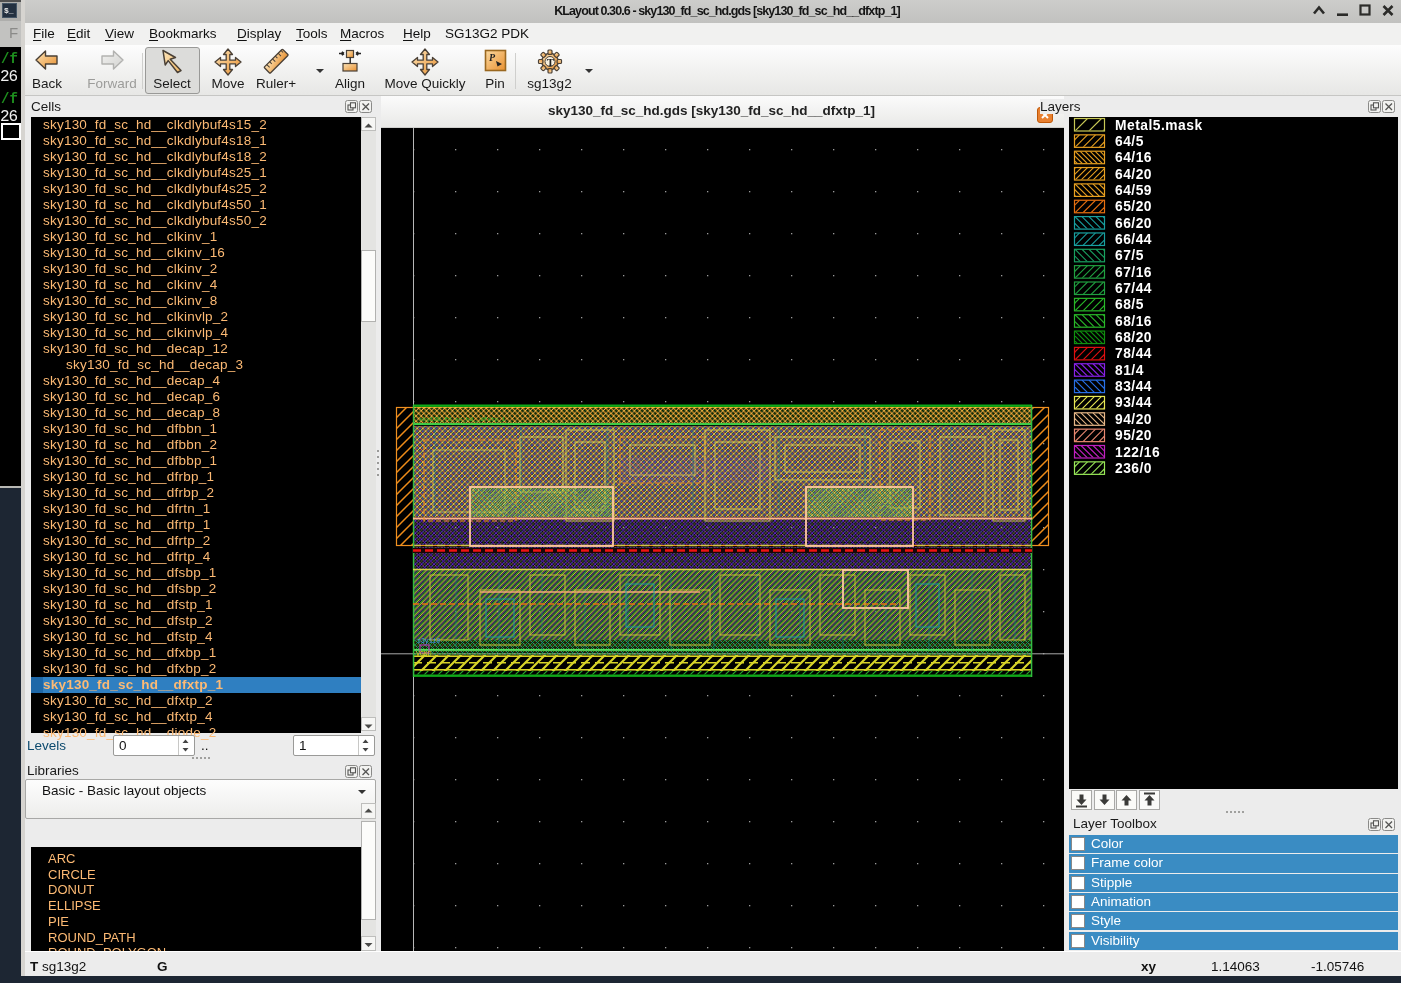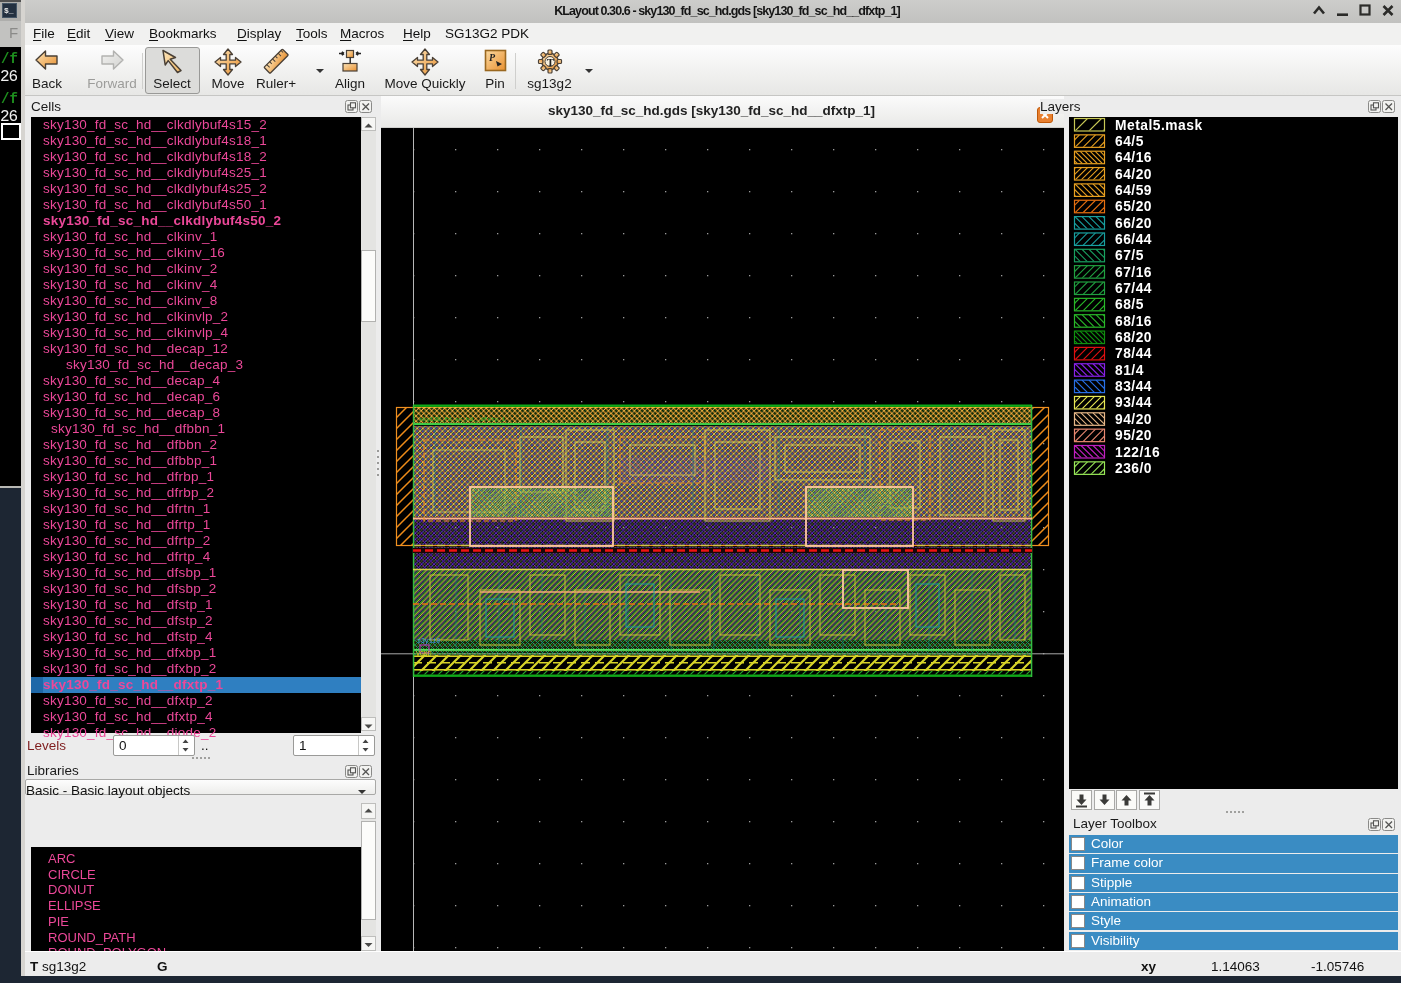--- a/index.html
+++ b/index.html
@@ -24,29 +24,29 @@
 #toolbar { left:25px; top:45px; width:1376px; height:51px; background:linear-gradient(#fdfdfd,#e7e7e5); border-bottom:1px solid #c6c6c4; }
 .tbtn { position:absolute; text-align:center; font-size:13.5px; color:#1a1a1a; }
 .tbtn .lbl { position:absolute; width:200px; left:50%; margin-left:-100px; top:31px; }
 .tbtn svg { position:absolute; top:3px; left:50%; transform:translateX(-50%); }
 .tsep { position:absolute; top:8px; width:1px; height:36px; background:#cfcfcd; }
 #selbox { left:120px; top:2px; width:55px; height:47px; background:#dcdcda; border:1px solid #999997; border-radius:3px; }
 .gray { color:#9c9c9a; }
 
 .dockhead { position:absolute; font-size:13.5px; color:#1a1a1a; background:#ececec; }
 .blk { position:absolute; background:#000; }
-.itm { position:absolute; left:12px; width:320px; height:16px; color:#ec4899; font-size:13px; line-height:16px; white-space:pre; }
+.itm { position:absolute; left:12px; width:320px; height:16px; color:#fdba74; font-size:13px; line-height:16px; white-space:pre; }
 #cellsel { position:absolute; left:0px; top:560px; width:330px; height:16px; background:#2f7fc1; }
 .sb { position:absolute; background:#ececec; }
 #cellslist .itm{font-size:13.5px;letter-spacing:0.22px;}
 
 .spin { position:absolute; background:#fff; border:1px solid #9a9a98; border-radius:2px; font-size:13.5px; color:#111; padding-left:5px; line-height:19px; }
 .spinarr { position:absolute; right:2px; top:0; width:14px; height:100%; border-left:1px solid #c8c8c6; }
 
-#libcombo { left:25px; top:779px; width:351px; height:16px; background:linear-gradient(#fdfdfd,#ededeb); border:1px solid #a8a8a6; border-radius:2px; font-size:13.5px; color:#111; line-height:22px; padding-left:0; }
+#libcombo { left:25px; top:779px; width:351px; height:40px; background:linear-gradient(#fdfdfd,#ededeb); border:1px solid #a8a8a6; border-radius:2px; font-size:13.5px; color:#111; line-height:22px; padding-left:16px; }
 
 .ltrow { position:absolute; left:1069px; width:329px; background:#3a8cc3; color:#ffffff; font-size:13.5px; }
 .ltrow .cb { position:absolute; left:2px; top:2px; width:14px; height:14px; background:#fff; border:1px solid #888; }
 .ltrow span { position:absolute; left:22px; top:1px; }
 
 #statusbar { left:25px; top:951px; width:1376px; height:25px; background:#ececec; border-top:1px solid #fff; font-size:13.5px; color:#111; }
 #btmstrip { left:0; top:976px; width:1401px; height:7px; background:#1d2633; }
 </style>
 </head>
 <body>
@@ -208,34 +208,34 @@
 <div class="dockhead" style="left:31px;top:99px;">Cells</div>
 <div class="blk" id="cellslist" style="left:31px;top:117px;width:330px;height:616px;">
     <div id="cellsel"></div>
     <div style="position:absolute;left:0;top:560px;width:12px;height:16px;background:#1e68a8;"></div>
     <div class="itm" style="top:0px;">sky130_fd_sc_hd__clkdlybuf4s15_2</div>
     <div class="itm" style="top:16px;">sky130_fd_sc_hd__clkdlybuf4s18_1</div>
     <div class="itm" style="top:32px;">sky130_fd_sc_hd__clkdlybuf4s18_2</div>
     <div class="itm" style="top:48px;">sky130_fd_sc_hd__clkdlybuf4s25_1</div>
     <div class="itm" style="top:64px;">sky130_fd_sc_hd__clkdlybuf4s25_2</div>
     <div class="itm" style="top:80px;">sky130_fd_sc_hd__clkdlybuf4s50_1</div>
-    <div class="itm" style="top:96px;font-weight:bold;">sky130_fd_sc_hd__clkdlybuf4s50_2</div>
+    <div class="itm" style="top:96px;">sky130_fd_sc_hd__clkdlybuf4s50_2</div>
     <div class="itm" style="top:112px;">sky130_fd_sc_hd__clkinv_1</div>
     <div class="itm" style="top:128px;">sky130_fd_sc_hd__clkinv_16</div>
     <div class="itm" style="top:144px;">sky130_fd_sc_hd__clkinv_2</div>
     <div class="itm" style="top:160px;">sky130_fd_sc_hd__clkinv_4</div>
     <div class="itm" style="top:176px;">sky130_fd_sc_hd__clkinv_8</div>
     <div class="itm" style="top:192px;">sky130_fd_sc_hd__clkinvlp_2</div>
     <div class="itm" style="top:208px;">sky130_fd_sc_hd__clkinvlp_4</div>
     <div class="itm" style="top:224px;">sky130_fd_sc_hd__decap_12</div>
     <div class="itm" style="top:240px;margin-left:23px;">sky130_fd_sc_hd__decap_3</div>
     <div class="itm" style="top:256px;">sky130_fd_sc_hd__decap_4</div>
     <div class="itm" style="top:272px;">sky130_fd_sc_hd__decap_6</div>
     <div class="itm" style="top:288px;">sky130_fd_sc_hd__decap_8</div>
-    <div class="itm" style="top:304px;margin-left:8px;">sky130_fd_sc_hd__dfbbn_1</div>
+    <div class="itm" style="top:304px;">sky130_fd_sc_hd__dfbbn_1</div>
     <div class="itm" style="top:320px;">sky130_fd_sc_hd__dfbbn_2</div>
     <div class="itm" style="top:336px;">sky130_fd_sc_hd__dfbbp_1</div>
     <div class="itm" style="top:352px;">sky130_fd_sc_hd__dfrbp_1</div>
     <div class="itm" style="top:368px;">sky130_fd_sc_hd__dfrbp_2</div>
     <div class="itm" style="top:384px;">sky130_fd_sc_hd__dfrtn_1</div>
     <div class="itm" style="top:400px;">sky130_fd_sc_hd__dfrtp_1</div>
     <div class="itm" style="top:416px;">sky130_fd_sc_hd__dfrtp_2</div>
     <div class="itm" style="top:432px;">sky130_fd_sc_hd__dfrtp_4</div>
     <div class="itm" style="top:448px;">sky130_fd_sc_hd__dfsbp_1</div>
     <div class="itm" style="top:464px;">sky130_fd_sc_hd__dfsbp_2</div>
@@ -252,21 +252,21 @@
 <div class="sb" style="left:361px;top:117px;width:15px;height:614px;background:#e4e4e2;">
 <div class="abs" style="left:0;top:0;width:15px;height:14px;background:#f6f6f4;border:1px solid #bebebc;"><svg width="13" height="12">
         <path d="M2.5 7.5 L6.5 3.5 L10.5 7.5 Z" fill="#4a4a48"></path>
       </svg></div>
 <div class="abs" style="left:0;top:133px;width:15px;height:72px;background:#fcfcfa;border:1px solid #b2b2b0;"></div>
 <div class="abs" style="left:0;top:600px;width:15px;height:14px;background:#f6f6f4;border:1px solid #bebebc;"><svg width="13" height="12">
         <path d="M2.5 4.5 L10.5 4.5 L6.5 8.5 Z" fill="#4a4a48"></path>
       </svg></div>
 </div>
 
-<div class="abs" style="left:27px;top:738px;font-size:13.5px;color:#7f1d1d;">Levels</div>
+<div class="abs" style="left:27px;top:738px;font-size:13.5px;color:#0c4a6e;">Levels</div>
 <div class="spin" style="left:113px;top:735px;width:82px;height:21px;">0<span class="spinarr"><svg width="13" height="19">
         <path d="M3.5 7 L6.5 3.5 L9.5 7 Z" fill="#444"></path>
         <path d="M3.5 12 L9.5 12 L6.5 15.5 Z" fill="#444"></path>
       </svg></span></div>
 <div class="abs" style="left:201px;top:738px;font-size:13.5px;color:#111;">..</div>
 <div class="spin" style="left:293px;top:735px;width:82px;height:21px;">1<span class="spinarr"><svg width="13" height="19">
         <path d="M3.5 7 L6.5 3.5 L9.5 7 Z" fill="#444"></path>
         <path d="M3.5 12 L9.5 12 L6.5 15.5 Z" fill="#444"></path>
       </svg></span></div>
 <div class="dockhead" style="left:27px;top:763px;">Libraries</div>

